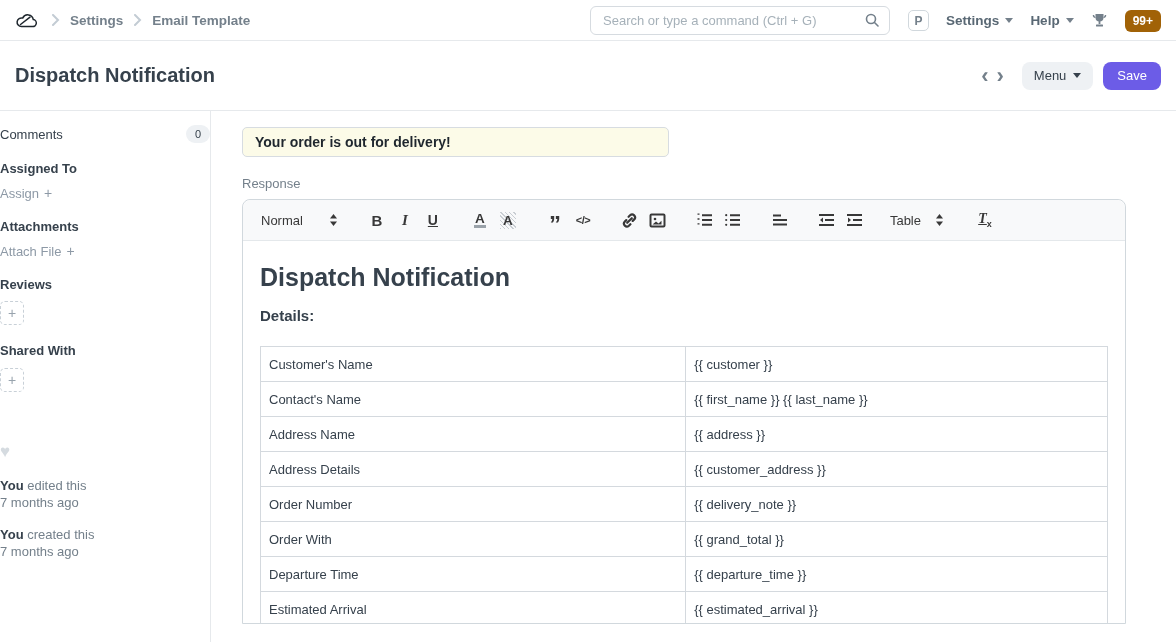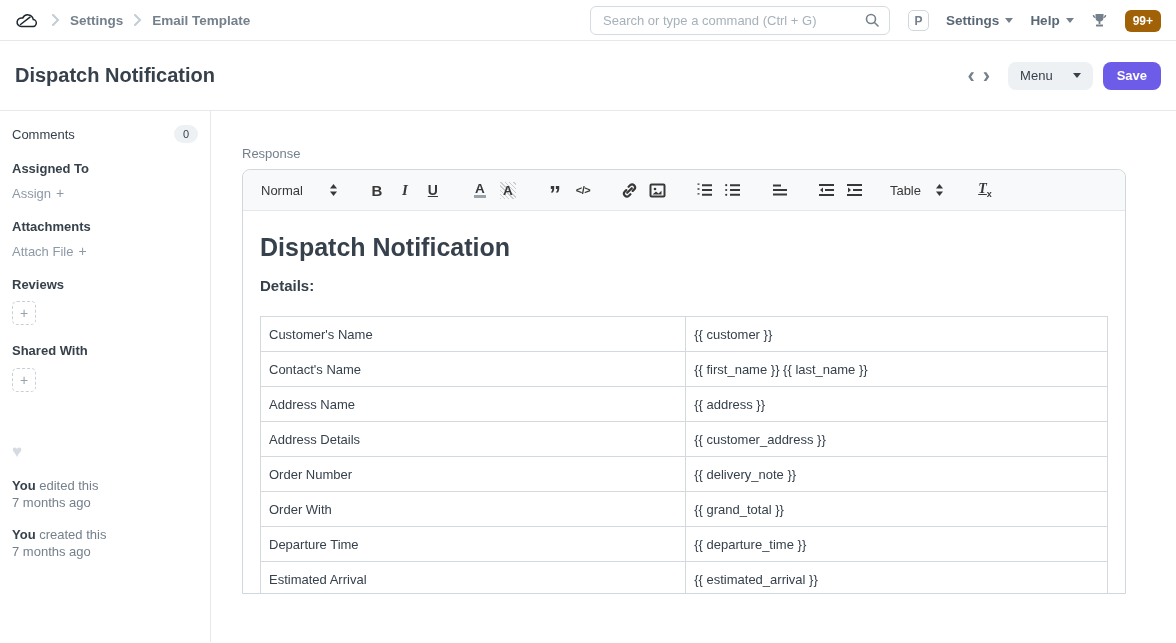--- a/index.html
+++ b/index.html
@@ -29,27 +29,27 @@
     border-radius:6px; padding:4px 8px; cursor:pointer; }
 
   
   .page-head { height:70px; border-bottom:1px solid #e6e9ec; display:flex; align-items:center;
     justify-content:space-between; padding:0 15px; background:#fff; }
   .page-title { font-size:20px; font-weight:bold; color:#36414c; }
   .head-right { display:flex; align-items:center; gap:10px; }
   .pager { display:flex; align-items:center; gap:8px; margin-right:8px; color:#74808b; }
   .pager span { font-size:15px; font-weight:bold; cursor:pointer; line-height:1; }
   .btn { border:none; border-radius:8px; height:28px; font-size:13px; cursor:pointer;
-    font-family:"Liberation Sans", sans-serif; display:inline-flex; align-items:center; gap:20px; }
+    font-family:"Liberation Sans", sans-serif; display:inline-flex; align-items:center; gap:7px; }
   .btn-menu { background:#eef1f4; color:#36414c; padding:0 12px; }
-  .btn-save { color:#fff; padding:0 14px; font-weight:700; }
+  .btn-save { color:#fff; padding:0 14px; font-weight:400; }
 
   
   .body-wrap { display:flex; height:531px; }
-  .sidebar { width:211px; border-right:1px solid #e6e9ec; padding:14px 12px 0; flex-shrink:0; font-size:13px; }
+  .sidebar { width:211px; border-right:1px solid #e6e9ec; padding:14px 0 0; flex-shrink:0; font-size:13px; }
   .comments-row { display:flex; align-items:center; justify-content:space-between; cursor:pointer; margin-bottom:14px; }
   .comments-row .lbl { color:#36414c; }
   .count-badge { background:#eef1f4; color:#36414c; font-size:11px; border-radius:10px; padding:3px 9px; }
   .sb-section { margin-top:18px; }
   .sb-head { font-weight:bold; color:#36414c; margin-bottom:9px; }
   .sb-link { color:#8d99a6; cursor:pointer; display:inline-flex; align-items:center; gap:5px; }
   .sb-link .plus { font-size:14px; }
   .dash-plus { width:24px; height:24px; border:1px dashed #c8d0d7; border-radius:5px; background:#fff;
     color:#98a3ad; font-size:14px; cursor:pointer; display:flex; align-items:center; justify-content:center; margin-top:4px; }
   .heart { margin-top:50px; font-size:17px; color:#d5dbe0; cursor:pointer; }
@@ -209,20 +209,21 @@
       <div><b>You</b> <span>edited this</span></div>
       <div>7 months ago</div>
     </div>
     <div class="meta">
       <div><b>You</b> <span>created this</span></div>
       <div>7 months ago</div>
     </div>
   </aside>
 
   <main class="main">
+    <input class="subject-input" style="background: rgb(252, 251, 232);" value="Your order is out for delivery!">
 
     <div class="field-label response-label">Response</div>
 
     <div class="editor">
 
       <div class="toolbar">
         <div class="tb-group">
           <button class="tb-select">
             <span>Normal</span>
             <svg class="ic" width="9" height="12" viewBox="0 0 9 12" fill="#383838">

